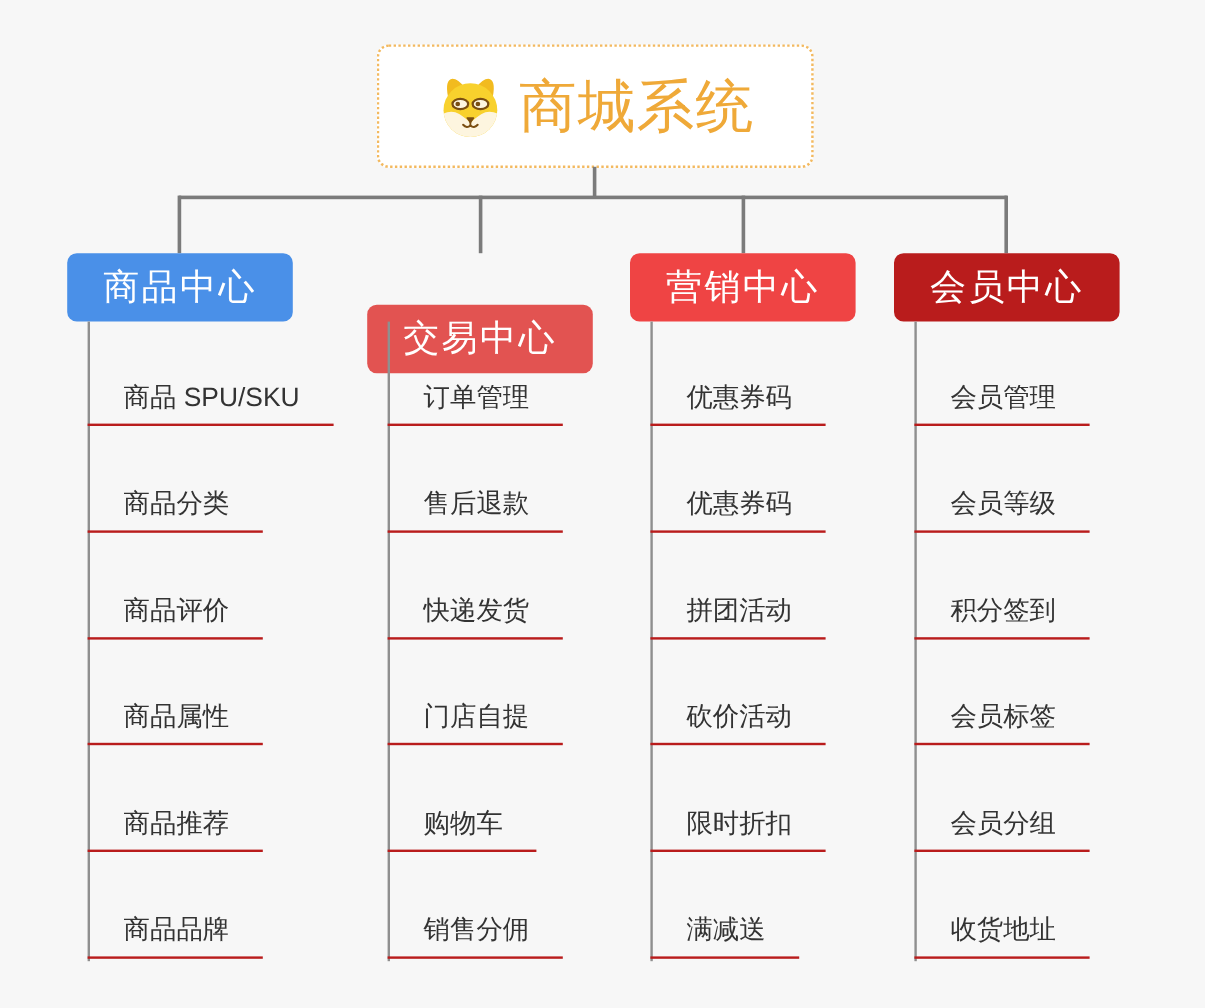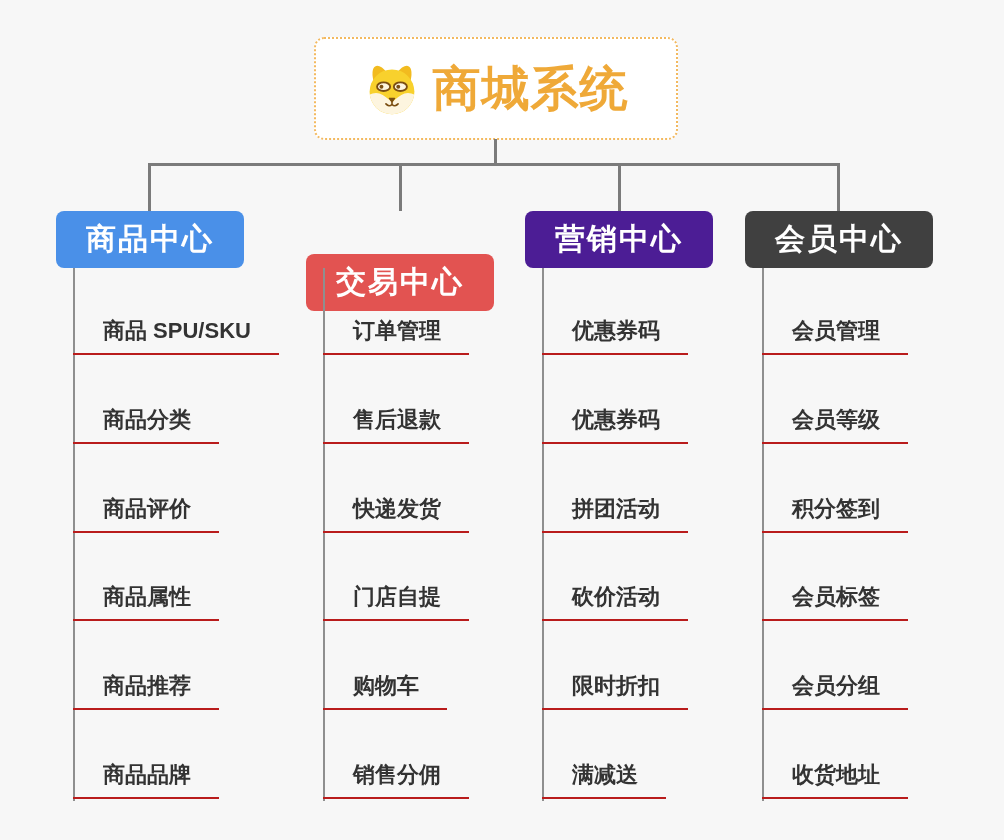--- a/index.html
+++ b/index.html
@@ -1,18 +1,18 @@
 <!DOCTYPE html>
 <html><head>
 <meta charset="utf-8">
 <style>
   html,body{margin:0;padding:0;background:#f7f7f7;}
   .canvas{
     position:relative;width:1004px;height:840px;background:#f7f7f7;
-    font-family:"Liberation Sans","DejaVu Sans",sans-serif;overflow:hidden;font-weight:bold;
+    font-family:"Liberation Sans","DejaVu Sans",sans-serif;overflow:hidden;
   }
   
   .root-node{
     position:absolute;left:314px;top:37px;width:364px;height:103px;
     background:#ffffff;border:2px dotted #F3B95F;border-radius:10px;
     box-sizing:border-box;display:flex;align-items:center;justify-content:center;gap:13px;
   }
   .root-title{font-size:48px;color:#EFA938;letter-spacing:1px;white-space:nowrap;}
   .dog-svg{width:56px;height:56px;flex:0 0 auto;}
   
@@ -86,32 +86,32 @@
     <div class="guide"></div>
     <div class="child r1">售后退款</div>
     <div class="child r0">订单管理</div>
     <div class="child r2">快递发货</div>
     <div class="child r3">门店自提</div>
     <div class="child r4">购物车</div>
     <div class="child r5">销售分佣</div>
   </div>
 
   <div class="branch branch-2">
-    <div class="branch-header" style="background-color: #4c1d95;">营销中心</div>
+    <div class="branch-header" style="background-color: #ef4444;">营销中心</div>
     <div class="guide"></div>
     <div class="child r0">优惠券码</div>
     <div class="child r1">优惠券码</div>
     <div class="child r2">拼团活动</div>
     <div class="child r3">砍价活动</div>
     <div class="child r4">限时折扣</div>
     <div class="child r5">满减送</div>
   </div>
 
   <div class="branch branch-3">
-    <div class="branch-header" style="background-color: #404040;">会员中心</div>
+    <div class="branch-header" style="background-color: #b91c1c;">会员中心</div>
     <div class="guide"></div>
     <div class="child r0">会员管理</div>
     <div class="child r1">会员等级</div>
     <div class="child r2">积分签到</div>
     <div class="child r3">会员标签</div>
     <div class="child r4">会员分组</div>
     <div class="child r5">收货地址</div>
   </div>
 
 </div>

